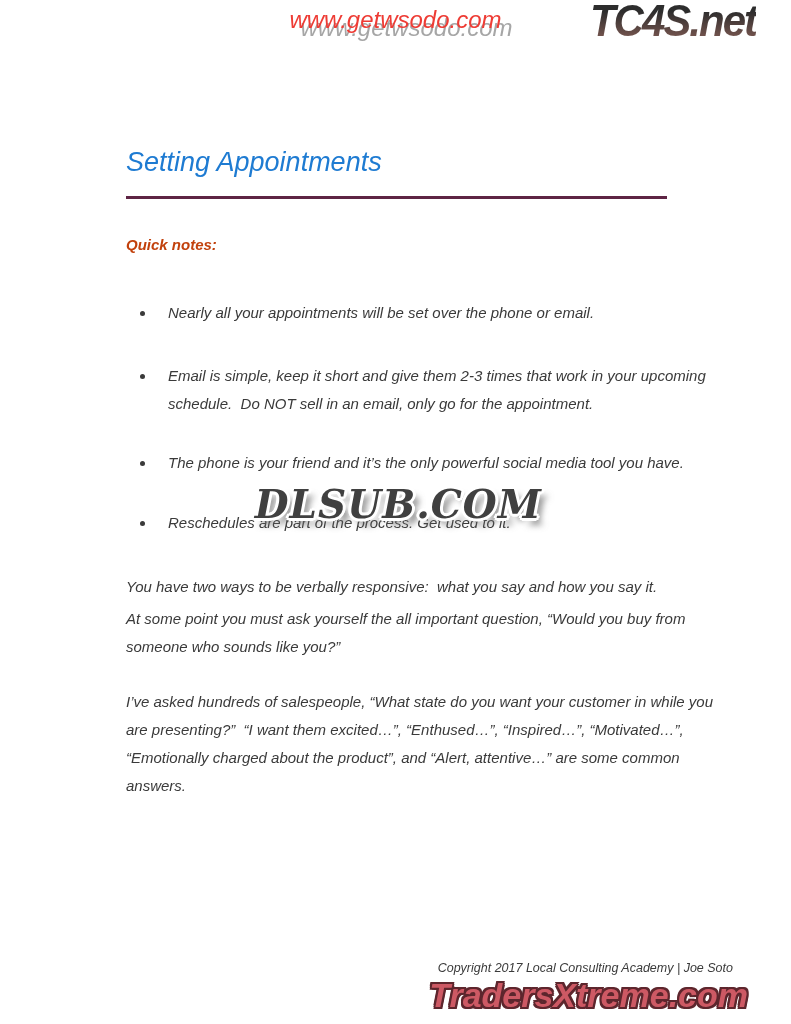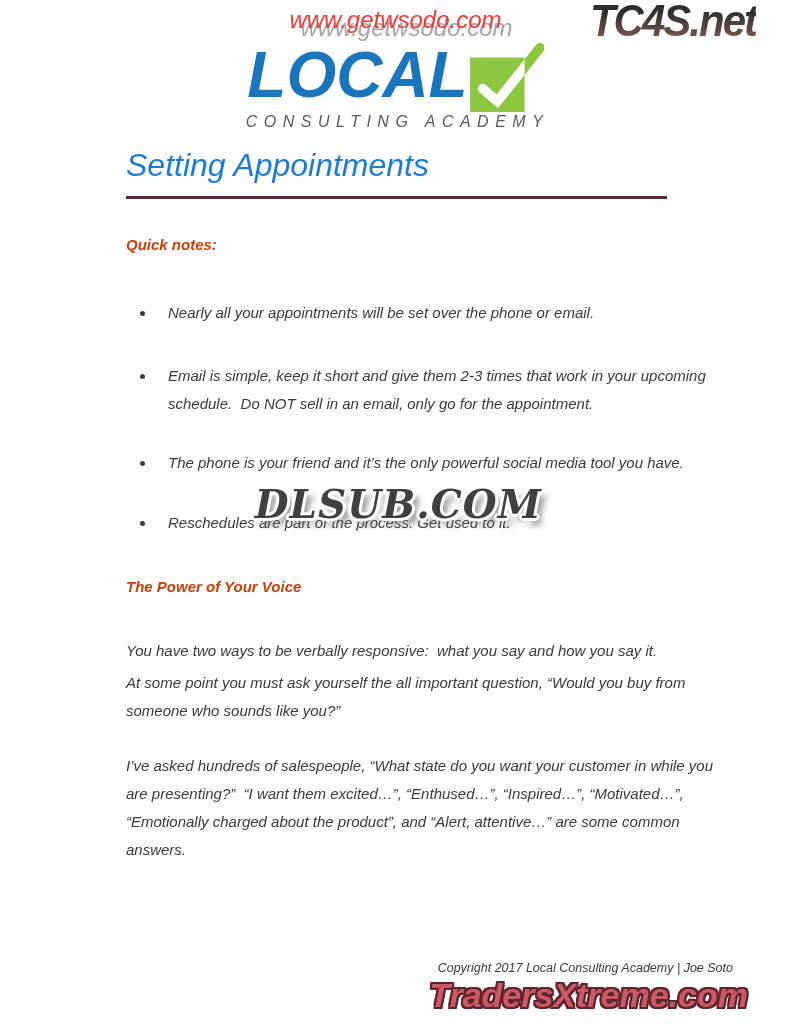--- a/index.html
+++ b/index.html
@@ -51,21 +51,21 @@
   }
   .logo-check { width: 74px; height: 70px; margin-left: 2px; margin-top: 0; }
   .logo-tagline {
     font-size: 16px; letter-spacing: 6.5px; color: #58595b;
     margin-top: 1px; padding-left: 4px;
   }
 
   
   .doc-title {
     position: absolute; left: 93px; top: 147px;
-    font-size: 32px; color: #1e7bd2;
+    font-size: 27px; color: #1e7bd2;
   }
   .title-rule {
     position: absolute; left: 93px; right: 91px; top: 196px;
     height: 3px; background: #5e2444;
   }
   .content {
     position: absolute; left: 93px; top: 231px; width: 607px;
     font-size: 15px; line-height: 28px; color: #3a3a3a;
   }
   .h-bold { font-weight: bold; color: #c2410c; white-space: pre-wrap; }
@@ -115,49 +115,32 @@
 <div class="page">
 
   <div class="wm-top">
     <div class="wm-top-stack">
       <span class="wm-gray">www.getwsodo.com</span>
       <span class="wm-red">www.getwsodo.com</span>
     </div>
   </div>
   <div class="tc4s">TC4S.net</div>
 
-  <div class="logo">
-    <div class="logo-row">
-      <span class="logo-word">LOCAL</span>
-      <svg class="logo-check" viewBox="0 0 76 72" aria-hidden="true">
-        <defs>
-          <clipPath id="sq">
-              <rect x="0" y="16" width="56" height="56"></rect>
-            </clipPath>
-        </defs>
-        <rect x="0" y="16" width="56" height="56" fill="#8dc63f"></rect>
-        <path d="M13 48 L28 61 L72 6" stroke="#8dc63f" stroke-width="10" fill="none" stroke-linecap="round"></path>
-        <path d="M13 48 L28 61 L72 6" stroke="#ffffff" stroke-width="10" fill="none" stroke-linecap="round" clip-path="url(#sq)"></path>
-      </svg>
-    </div>
-    <div class="logo-tagline">CONSULTING ACADEMY</div>
-  </div>
 
   <div class="doc-title">Setting Appointments</div>
   <div class="title-rule"></div>
 
   <div class="content">
     <div class="h-bold">Quick notes:</div>
     <ul>
       <li class="li-1">Nearly all your appointments will be set over the phone or email.</li>
       <li class="li-2">Email is simple, keep it short and give them 2-3 times that work in your upcoming schedule.  Do NOT sell in an email, only go for the appointment.</li>
       <li class="li-3">The phone is your friend and it’s the only powerful social media tool you have.</li>
       <li class="li-4">Reschedules are part of the process. Get used to it.</li>
     </ul>
-    <div class="h-bold voice-heading">The Power of Your Voice</div>
     <div class="p-1">You have two ways to be verbally responsive:  what you say and how you say it.</div>
     <div class="p-2">At some point you must ask yourself the all important question, “Would you buy from someone who sounds like you?”</div>
     <div class="p-3">I’ve asked hundreds of salespeople, “What state do you want your customer in while you are presenting?”  “I want them excited…”, “Enthused…”, “Inspired…”, “Motivated…”, “Emotionally charged about the product”, and “Alert, attentive…” are some common answers.</div>
   </div>
 
   <div class="dlsub">DLSUB.COM</div>
 
   <div class="footer">Copyright 2017 Local Consulting Academy | Joe Soto</div>
   <div class="traders">TradersXtreme.com</div>
 

